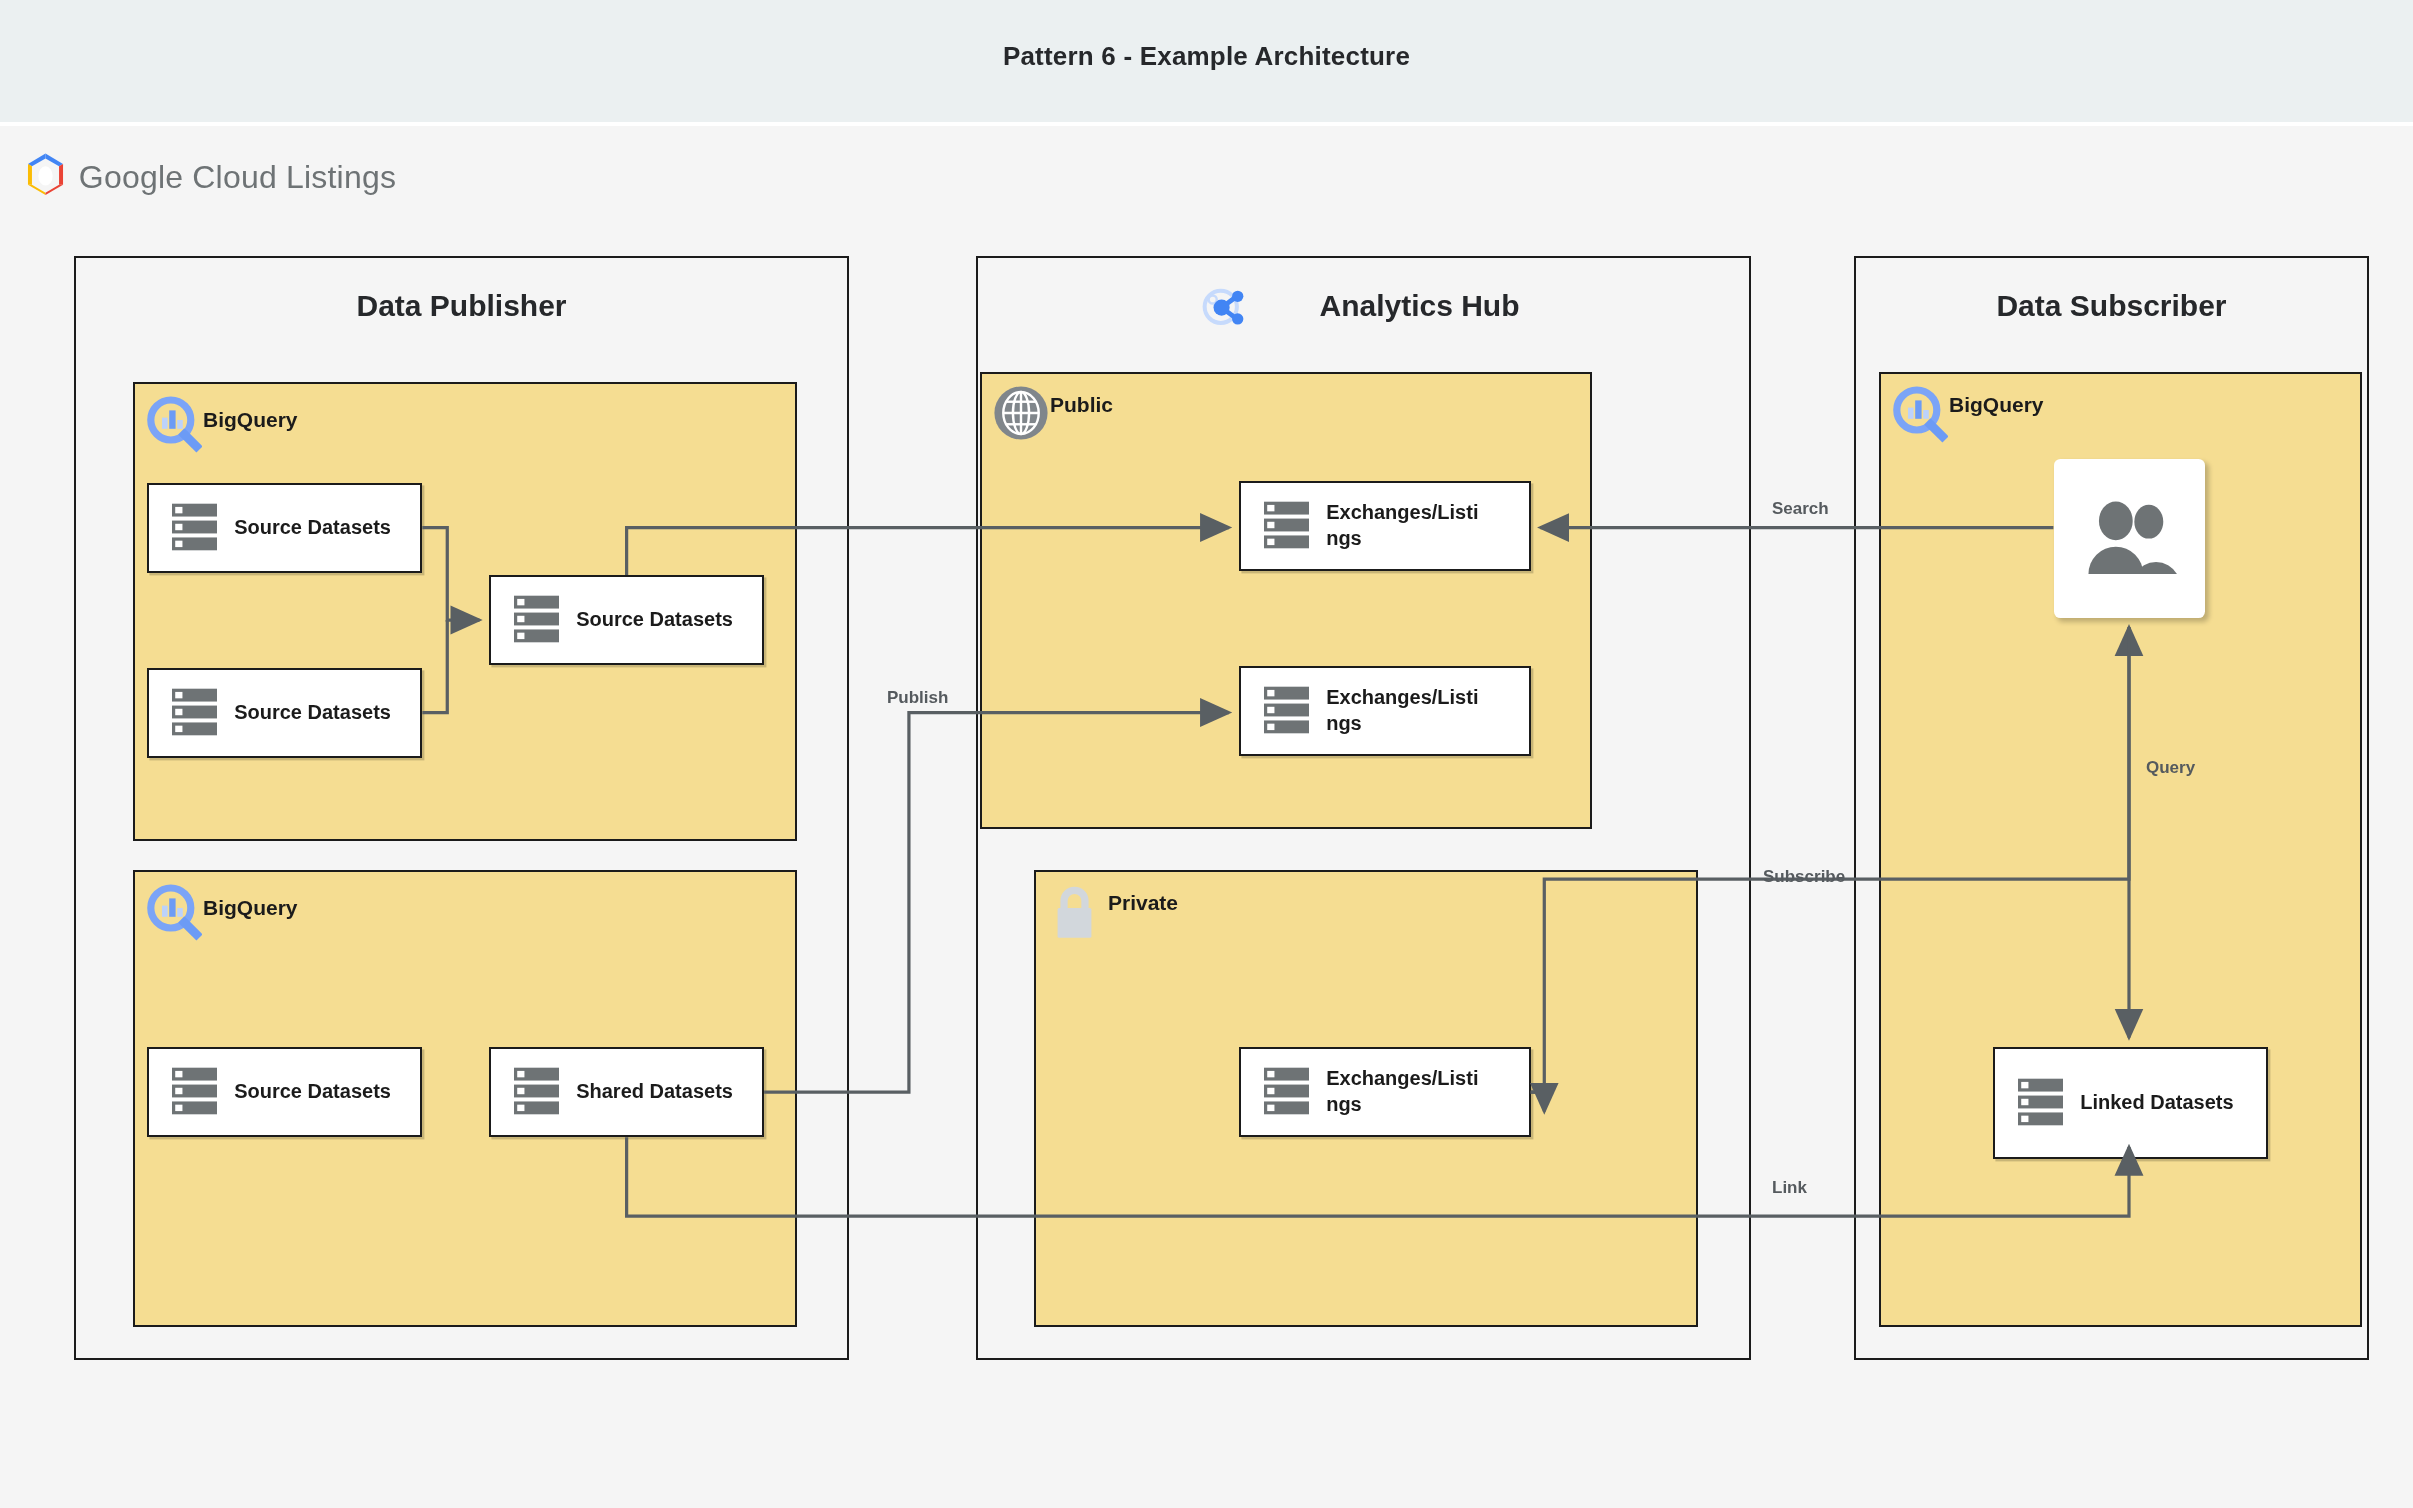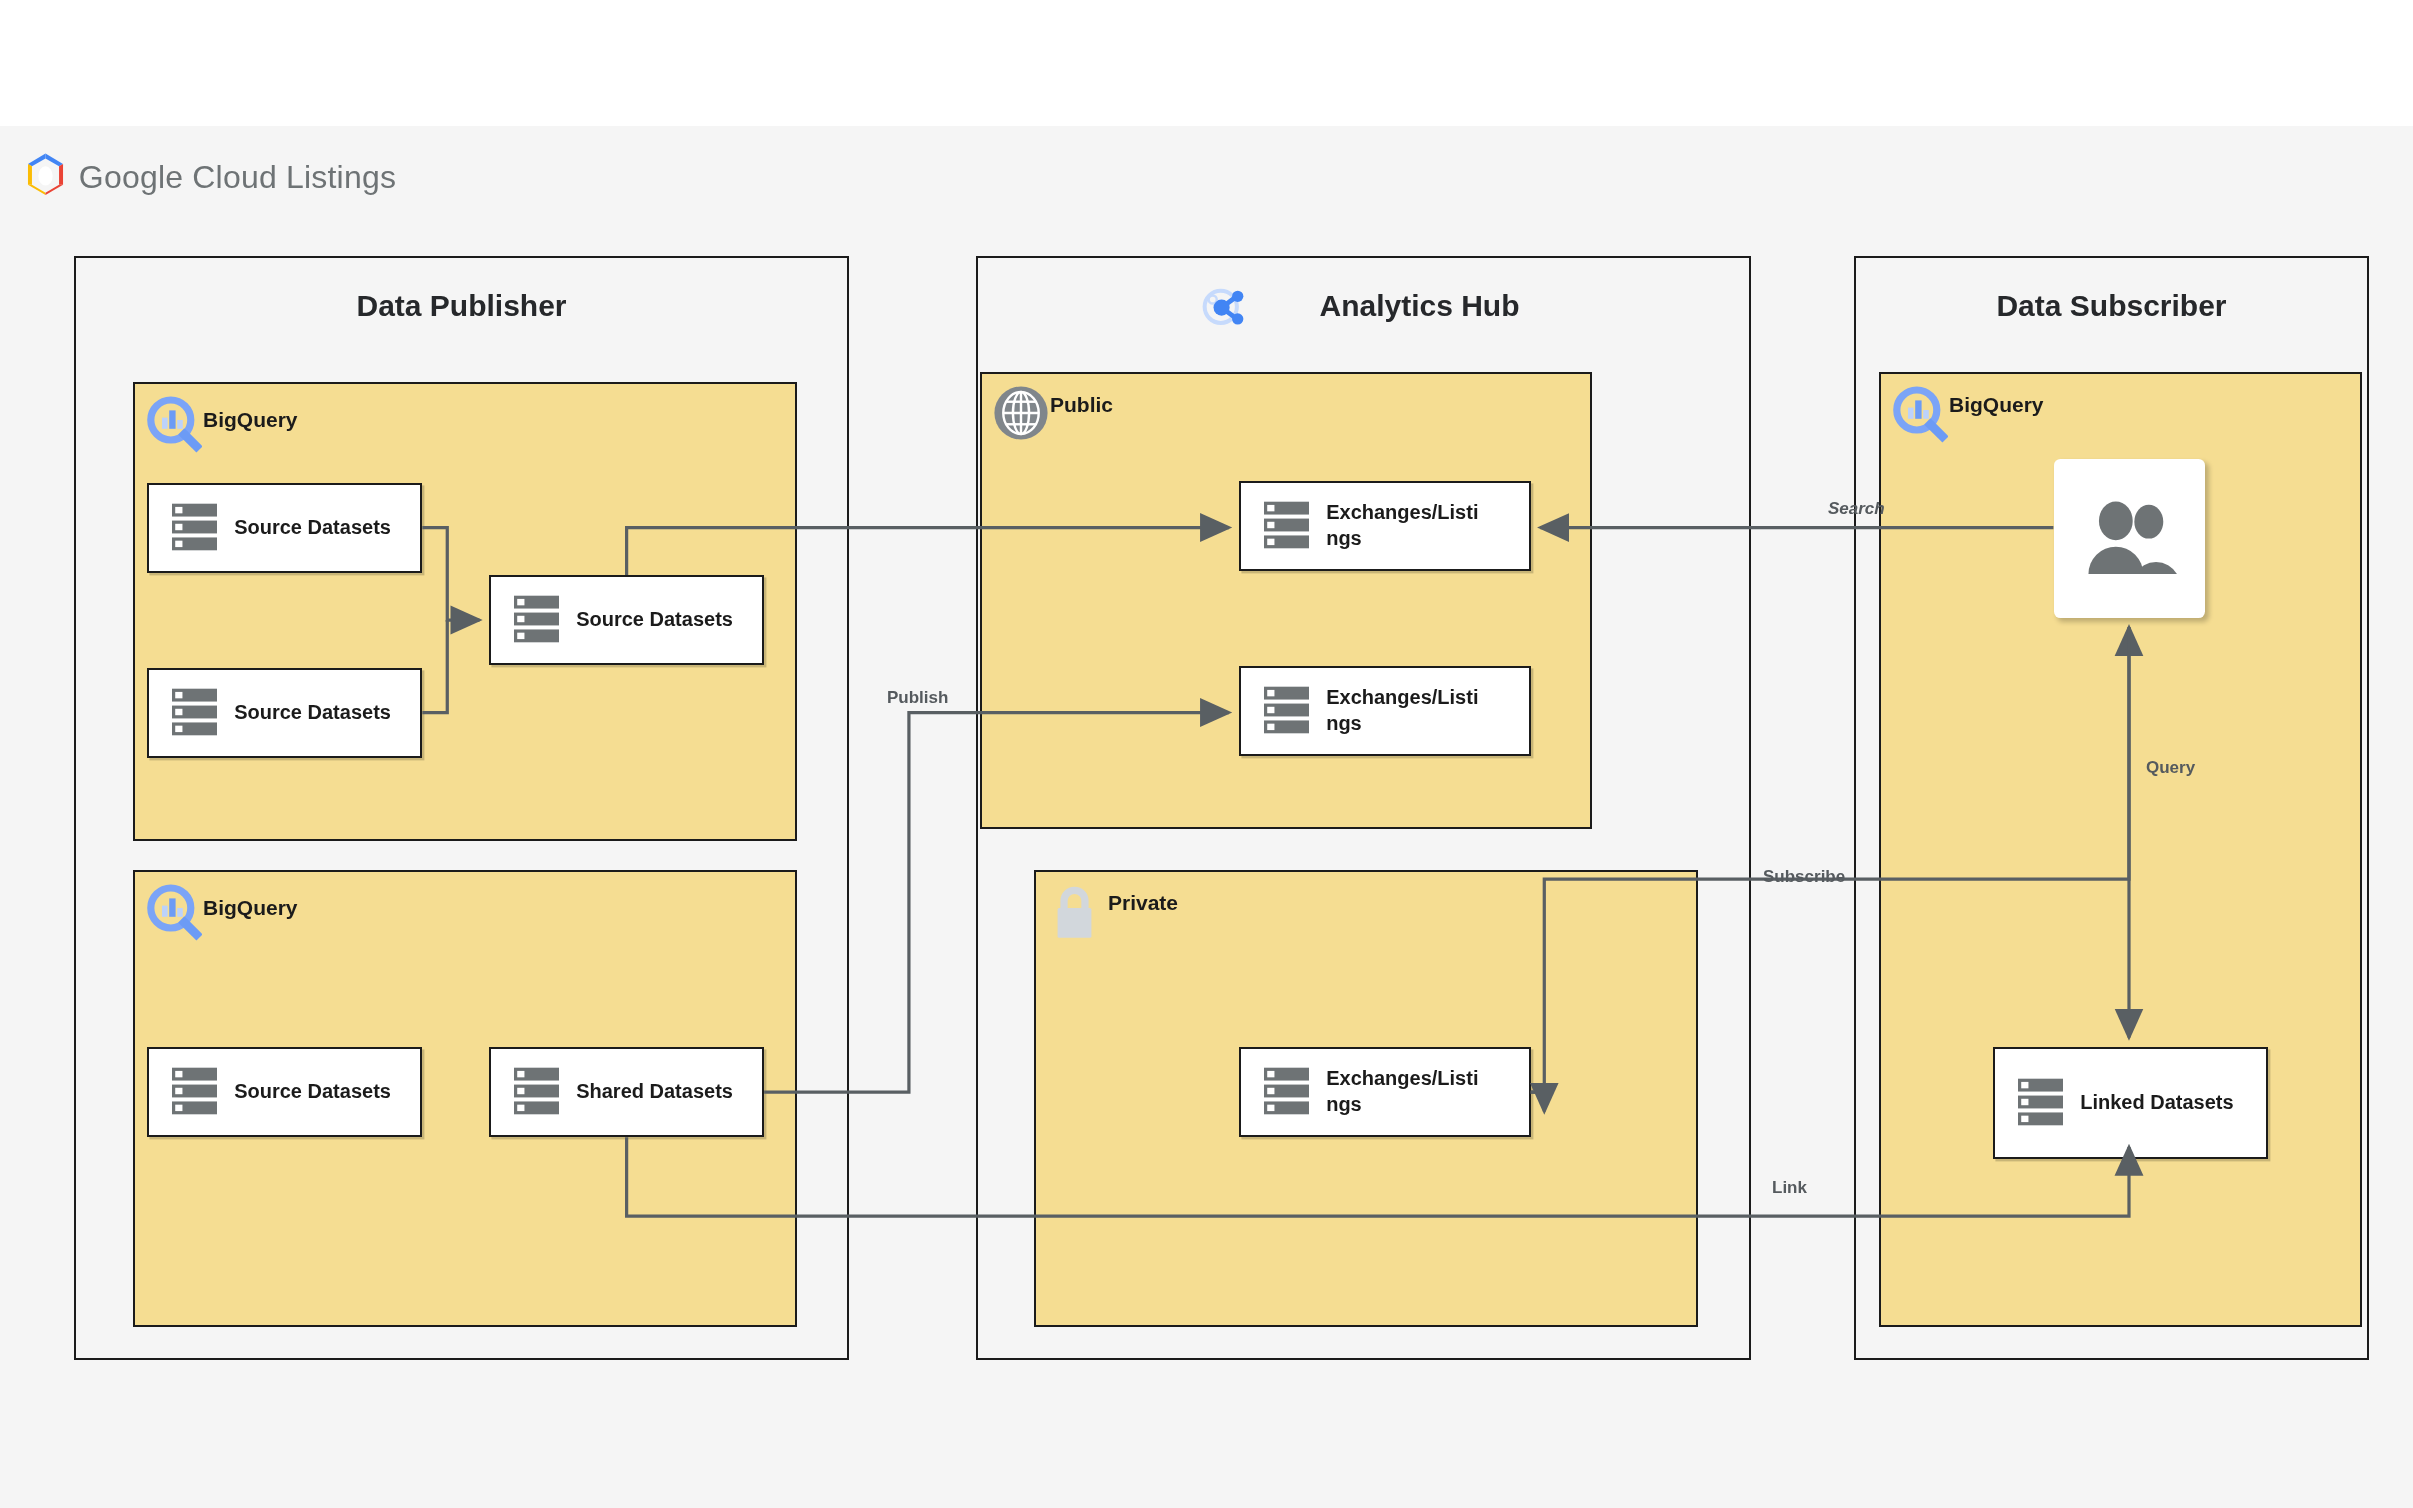--- a/index.html
+++ b/index.html
@@ -78,20 +78,23 @@
     white-space:nowrap;
   }
 
   svg.wires{position:absolute;left:0;top:0;width:2413px;height:1508px;pointer-events:none;}
 </style>
 </head>
 <body>
 
 <div class="page">
 
+  <div class="title-bar">
+    <div class="title-text">Pattern 6 - Example Architecture</div>
+  </div>
 
   <div class="canvas"></div>
 
   <div class="gcp-logo">
     <div class="gcp-mark">
       <svg width="45" height="51" viewBox="0 0 56 64">
         <path d="M28 2 L50 15 L50 41 L28 54 L6 41 L6 15 Z" fill="none"></path>
         <path d="M28 2 L50 15 L45 18 L28 8 Z" fill="#4285f4"></path>
         <path d="M28 2 L28 8 L11 18 L6 15 Z" fill="#4285f4"></path>
         <path d="M6 15 L11 18 L11 41 L6 41 Z" fill="#fbbc05"></path>
@@ -350,20 +353,20 @@
 
       <path d="M1903 1358 H1920 V1093 H2647 V780" marker-end="url(#arw)"></path>
       <path d="M1903 1358 H1920 V1382" marker-end="url(#arw)"></path>
 
       <path d="M2647 780 V1290" marker-end="url(#arw)"></path>
 
       <path d="M779 1414 V1512 H2647 V1426" marker-end="url(#arw)"></path>
     </g>
   </svg>
 
-  <div class="edge-label" style="left:1828px;top:499px;font-style:italic;">Search</div>
+  <div class="edge-label" style="left:1772px;top:499px;">Search</div>
   <div class="edge-label" style="left:887px;top:688px;">Publish</div>
   <div class="edge-label" style="left:1763px;top:867px;">Subscribe</div>
   <div class="edge-label" style="left:2146px;top:758px;">Query</div>
   <div class="edge-label" style="left:1772px;top:1178px;">Link</div>
 
 </div>
 
 
 </body></html>

